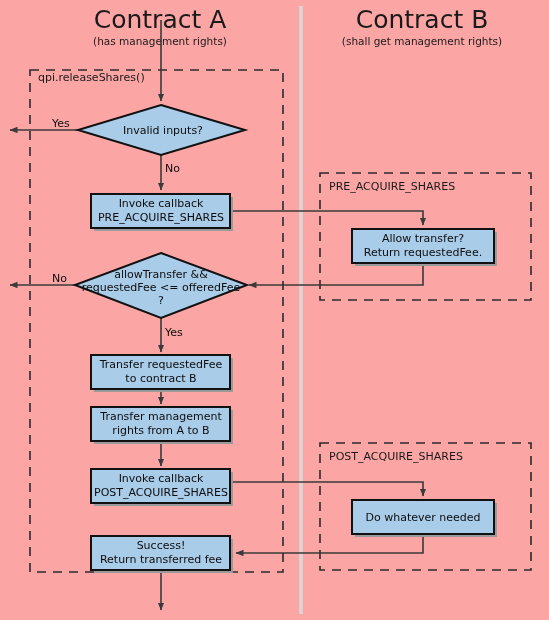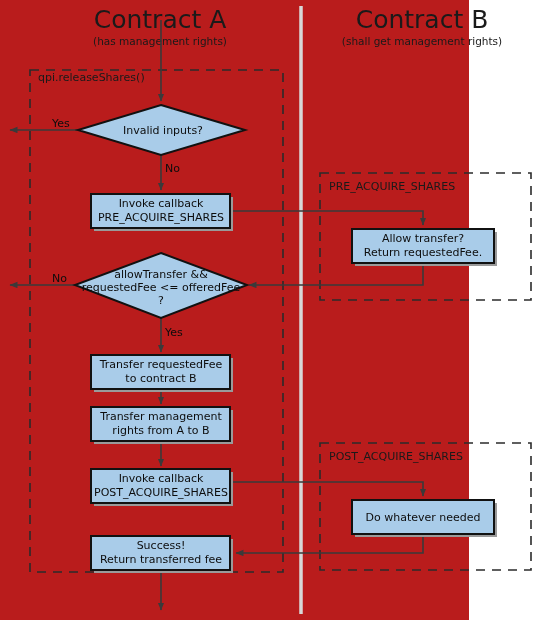--- a/index.html
+++ b/index.html
@@ -8,23 +8,23 @@
     background: #ffffff;
   }
   body {
     width: 549px;
     height: 620px;
     font-family: "DejaVu Sans", "Liberation Sans", sans-serif;
     overflow: hidden;
   }
   #canvas {
     position: relative;
-    width: 469px;
+    width: 549px;
     height: 620px;
-    background: #b91c1c;
+    background: #fca5a5;
   }
   svg.layer {
     position: absolute;
     left: 0;
     top: 0;
     width: 549px;
     height: 620px;
   }
   .hdr-title {
     font-size: 25px;

